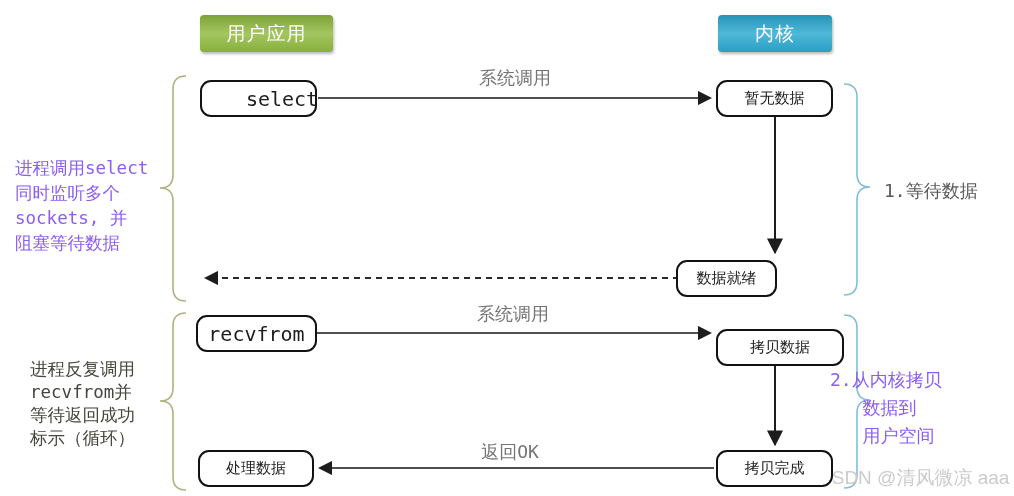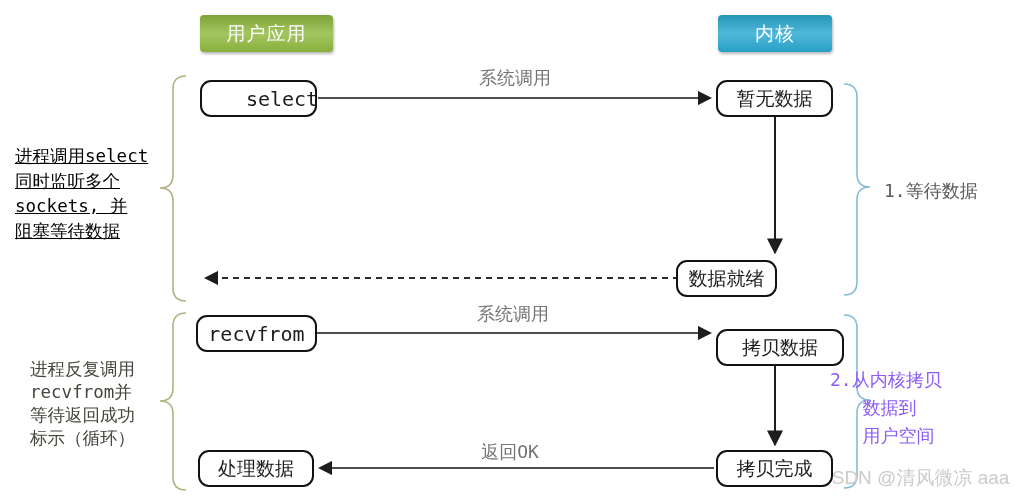--- a/index.html
+++ b/index.html
@@ -21,35 +21,35 @@
   }
   .hdr-blue {
     left:718px; top:15px; width:114px;
     background:linear-gradient(180deg, rgba(0,0,0,0.12), rgba(255,255,255,0.18) 50%, rgba(0,0,0,0.05)), var(--kernel-bg, #2aa8d0);
   }
 
   .node {
     position:absolute; box-sizing:border-box; height:37px;
     border:2.5px solid #121212; border-radius:11px; background:#ffffff;
     display:flex; align-items:center; justify-content:center;
-    font-size:19px; color:#1c1c1c; z-index:2; white-space:nowrap;
+    font-size:15px; color:#1c1c1c; z-index:2; white-space:nowrap;
   }
   .mono { font-family:"DejaVu Sans Mono", monospace; font-size:20px; }
 
   .arrow-label {
     position:absolute; transform:translateX(-50%);
     color:#757575; font-size:18px; white-space:nowrap; z-index:2;
     font-family:"DejaVu Sans Mono", "Liberation Sans", sans-serif;
   }
 
   .note {
     position:absolute; white-space:pre; z-index:2;
     font-family:"DejaVu Sans Mono", "Liberation Sans", sans-serif;
   }
-  .note-left-1 { left:15px;  top:144px; color:#000000; font-size:17.5px; line-height:25px;text-decoration:underline; }
+  .note-left-1 { left:15px;  top:156px; color:#8b5cf6; font-size:17.5px; line-height:25px; }
   .note-left-2 { left:30px;  top:358px; color:#45453d; font-size:17.5px; line-height:23px; }
   .note-right-1{ left:884px; top:177px; color:#585858; font-size:18px;   line-height:28px; }
   .note-right-2{ left:830px; top:366px; color:#8b5cf6; font-size:18px;   line-height:28px; }
 
   .watermark {
     position:absolute; left:818px; top:465px; z-index:1;
     color:#cbcbcb; font-size:19px; white-space:nowrap;
   }
 </style>
 </head>

